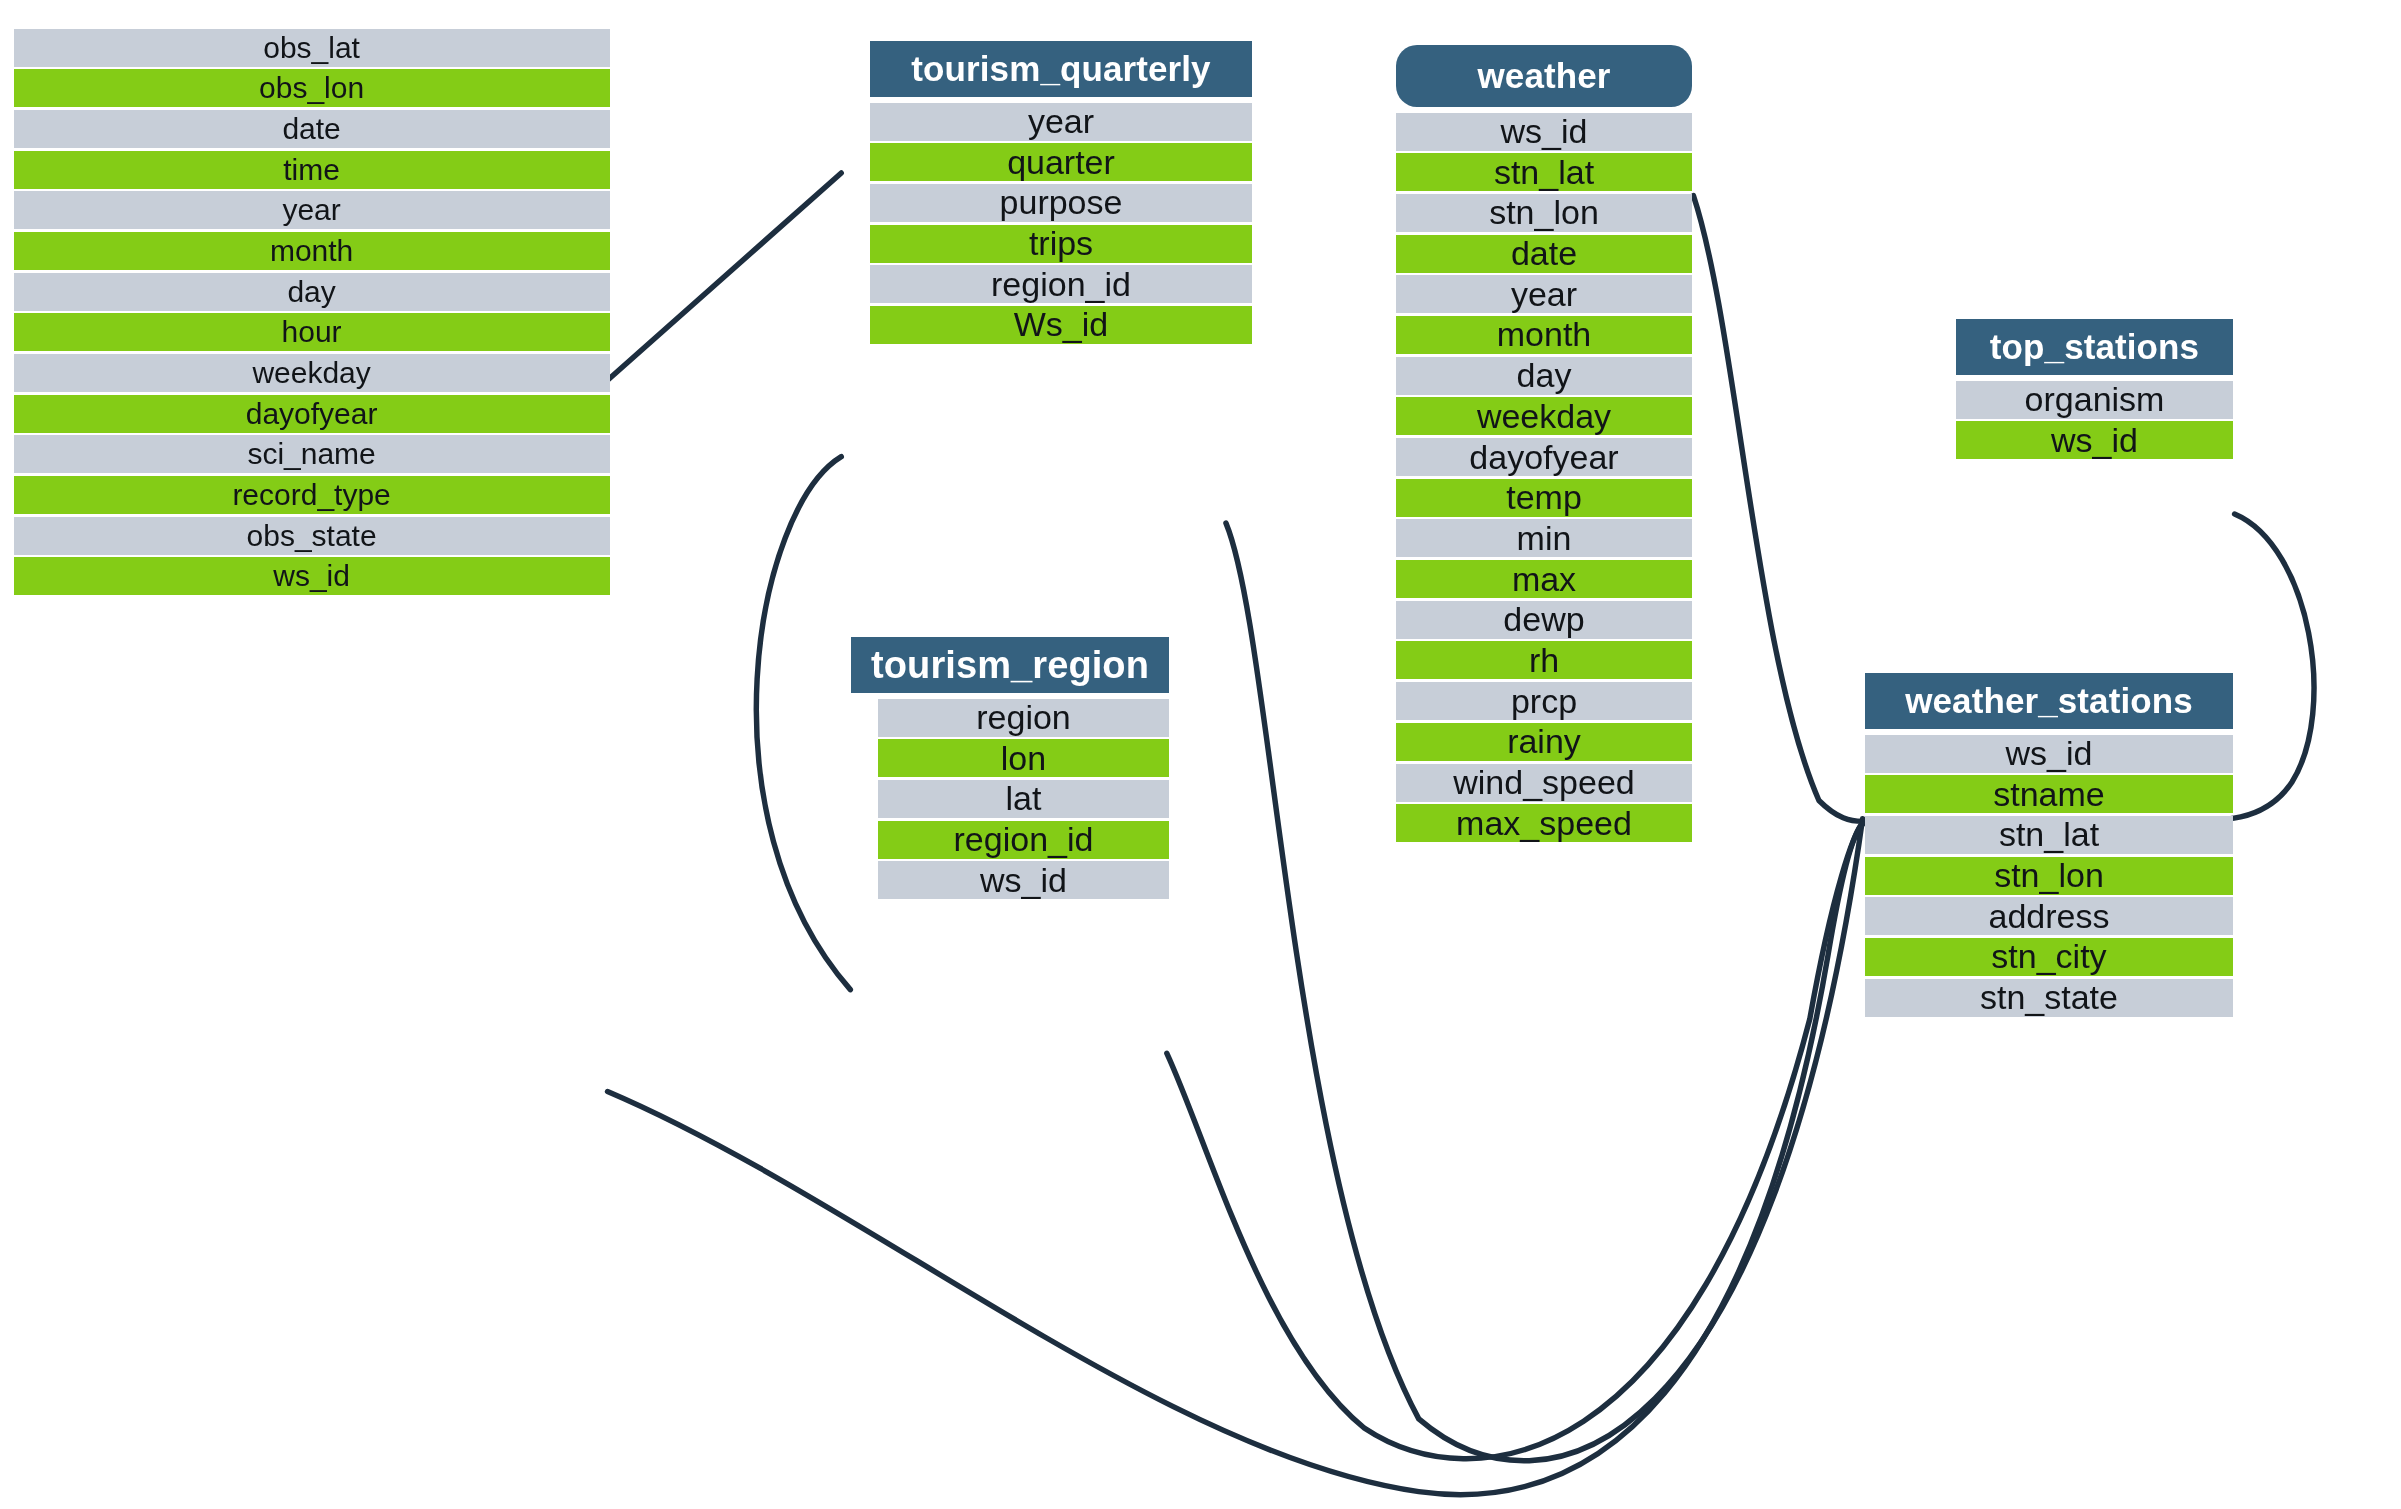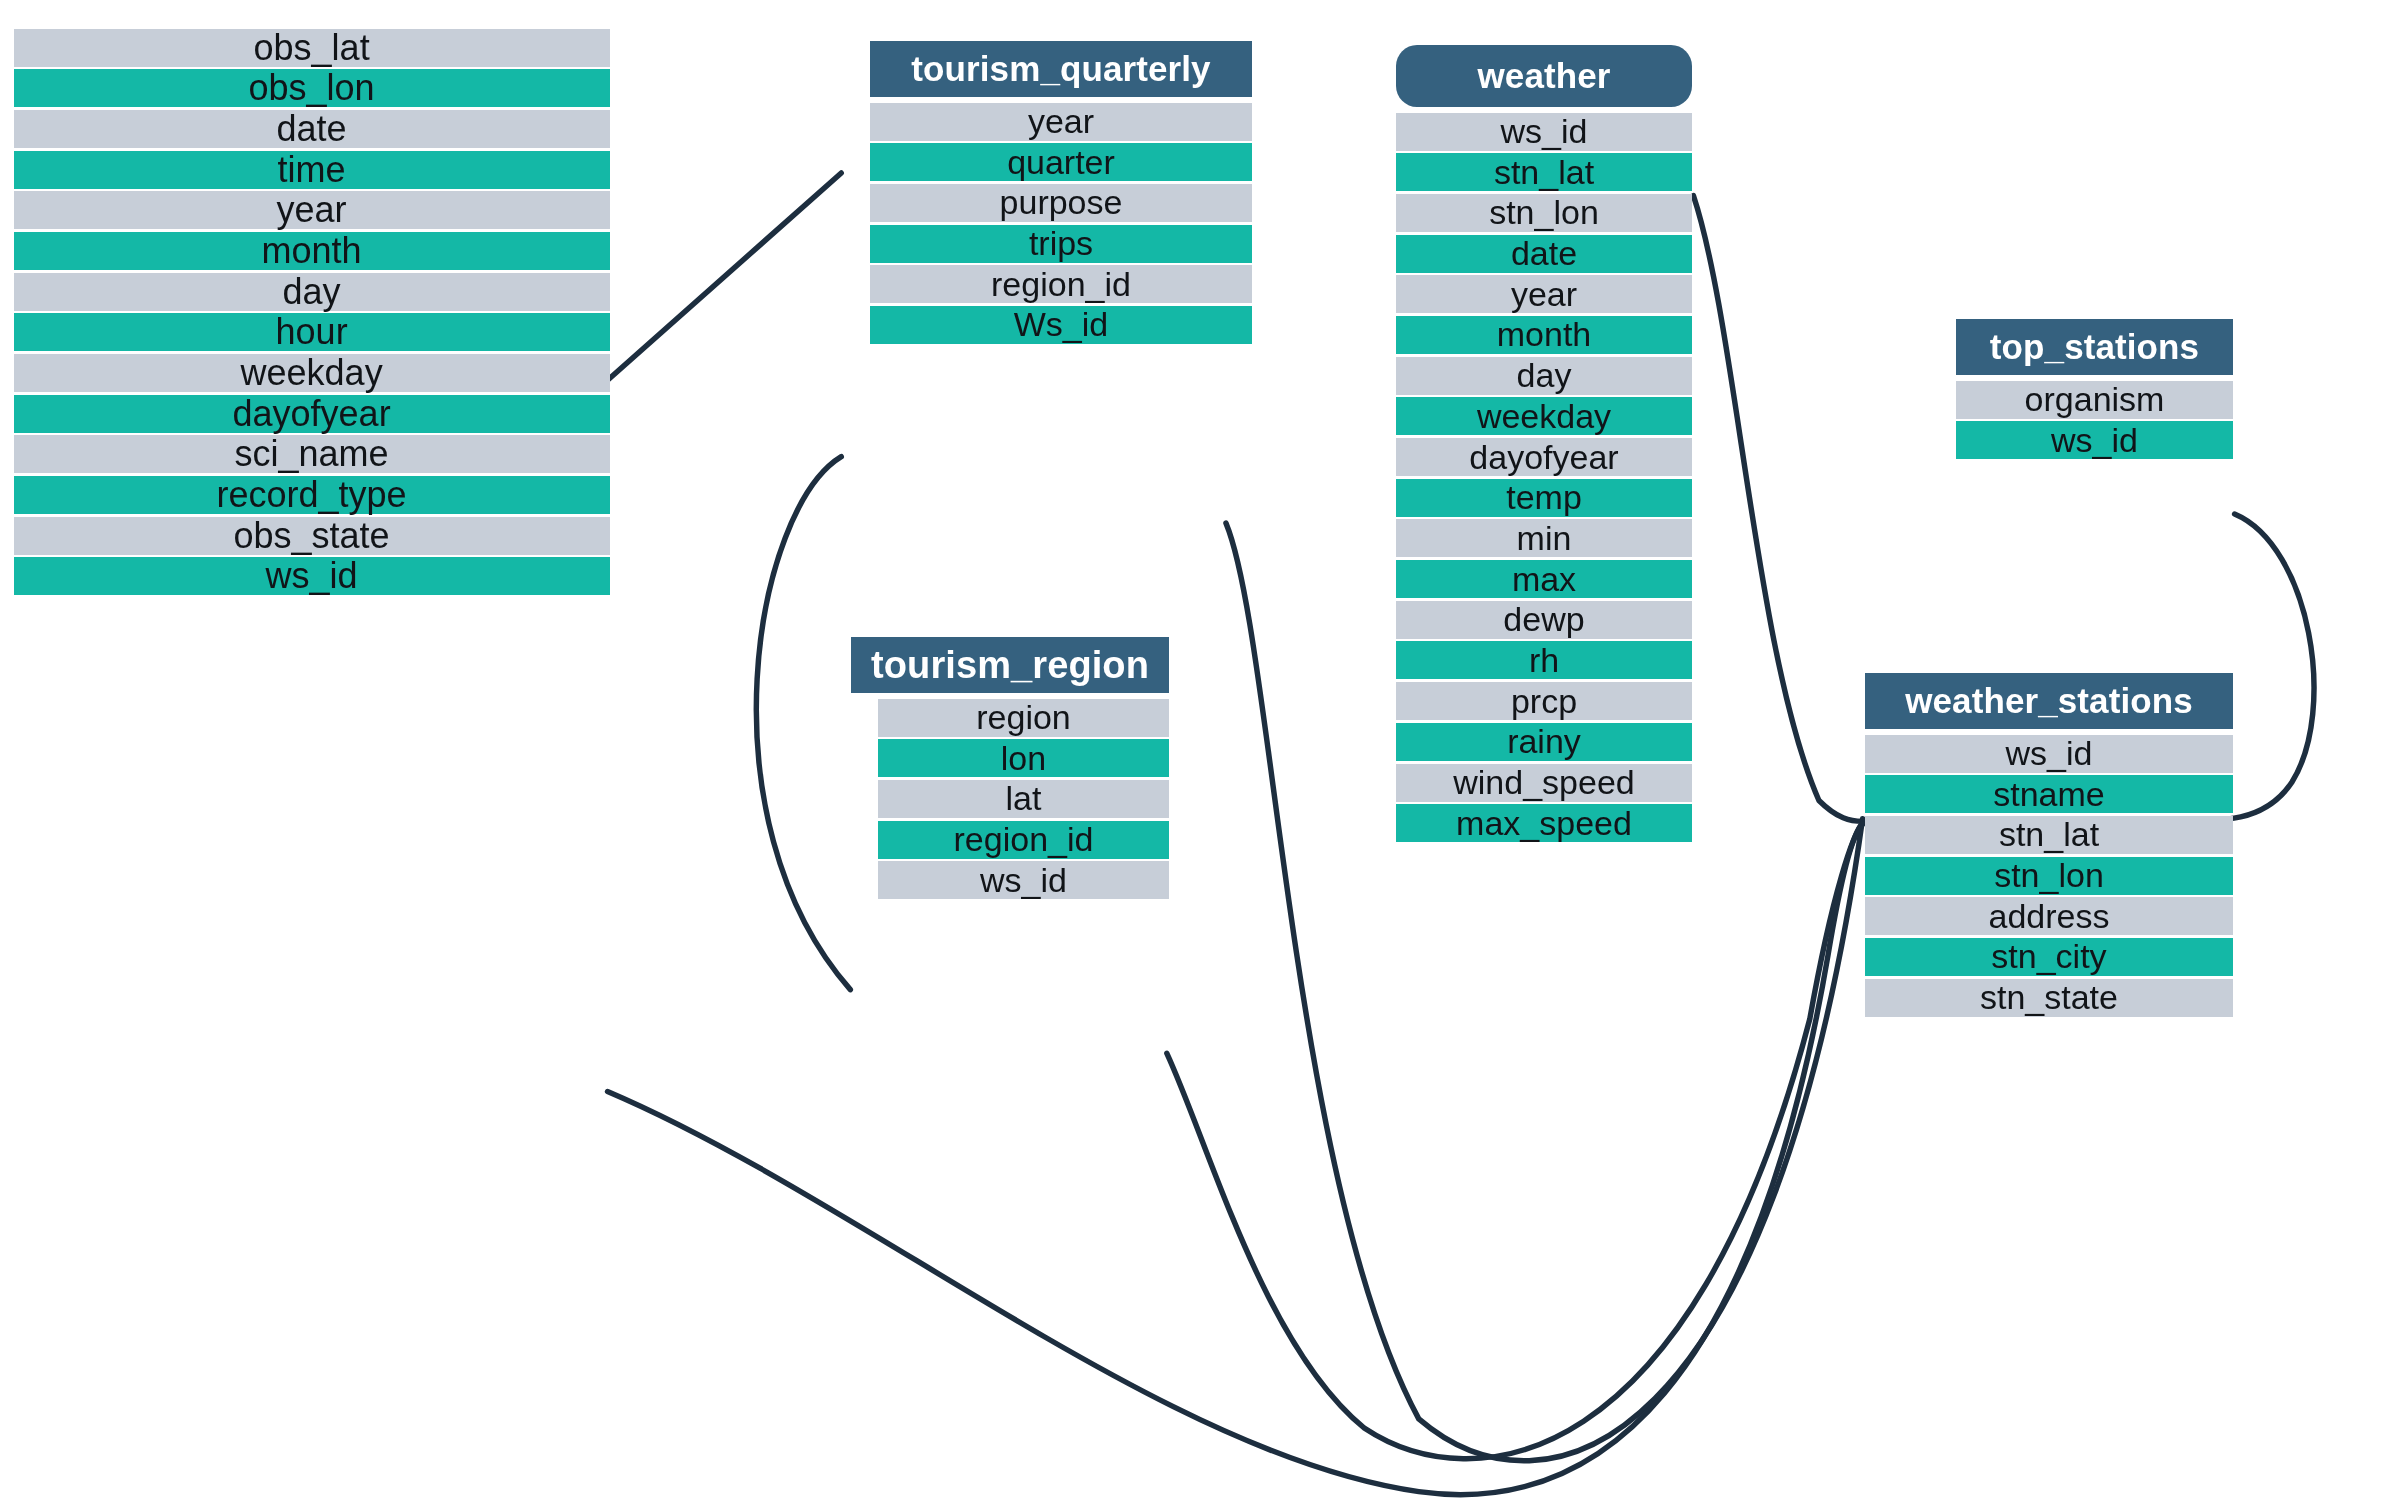--- a/index.html
+++ b/index.html
@@ -5,26 +5,26 @@
   html,body{margin:0;padding:0;}
   body{width:2401px;height:1510px;background:#ffffff;font-family:"Liberation Sans",sans-serif;overflow:hidden;position:relative;}
   #canvas{position:relative;width:2401px;height:1510px;}
   svg.links{position:absolute;left:0;top:0;width:2401px;height:1510px;pointer-events:none;}
   .table{position:absolute;}
   .t-header{background:#35617f;color:#ffffff;font-weight:bold;text-align:center;
             display:flex;align-items:center;justify-content:center;line-height:1.22;letter-spacing:0.1px;}
   .t-rows{margin-top:5.5px;display:flex;flex-direction:column;}
   .t-row{text-align:center;color:#111418;display:flex;align-items:center;justify-content:center;margin-bottom:2.7px;}
   .t-row.odd{background:#c7ced8;}
-  .t-row.even{background:#14b8a6;}
+  .t-row.even{background:#84cc16;}
 
   
   #tbl-observations{left:13.6px;top:23px;width:596px;}
   #tbl-observations .t-header{height:68px;font-size:35px;padding:0 9px;}
-  #tbl-observations .t-row{height:38px;font-size:36px;}
+  #tbl-observations .t-row{height:38px;font-size:30px;}
 
   
   #tbl-tourism-quarterly{left:841px;top:41px;width:382px;padding-left:29px;}
   #tbl-tourism-quarterly .t-header{height:56px;font-size:35px;}
   #tbl-tourism-quarterly .t-row{height:38px;font-size:34px;}
 
   
   #tbl-tourism-region{left:851px;top:637px;width:318px;}
   #tbl-tourism-region .t-header{height:56px;font-size:38px;}
   #tbl-tourism-region .t-row{height:38px;font-size:34px;margin-left:27px;}

